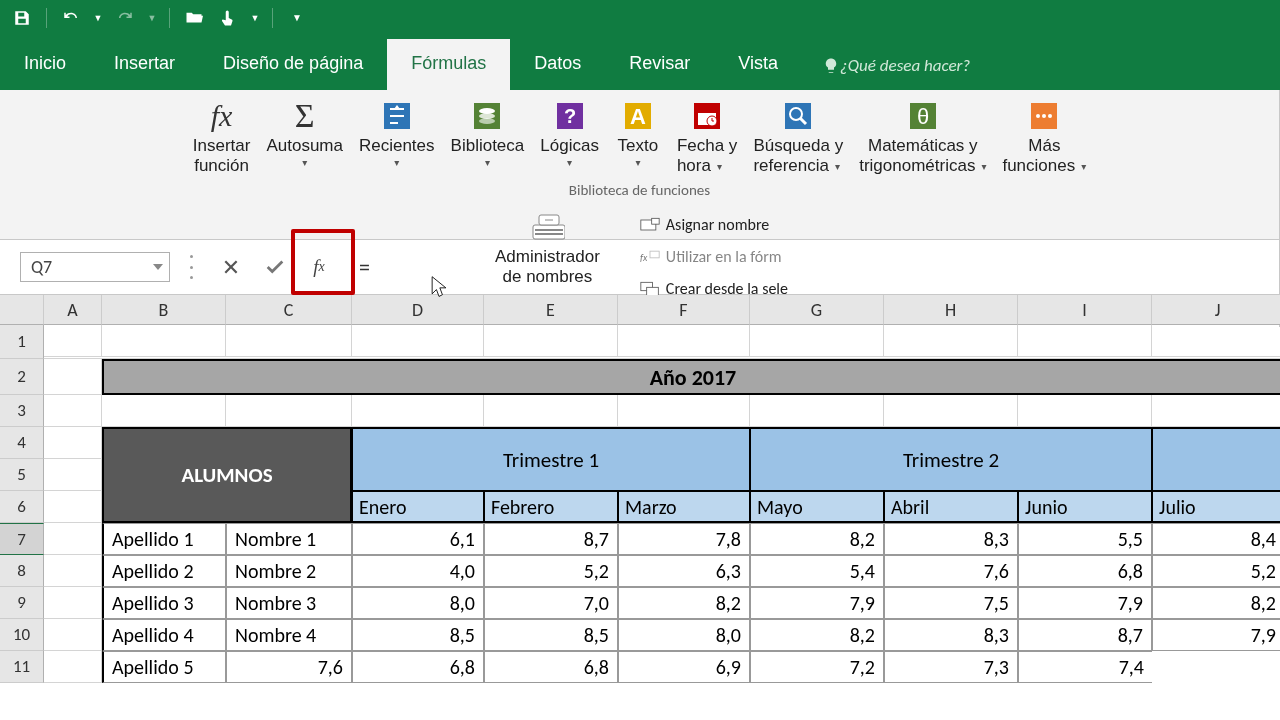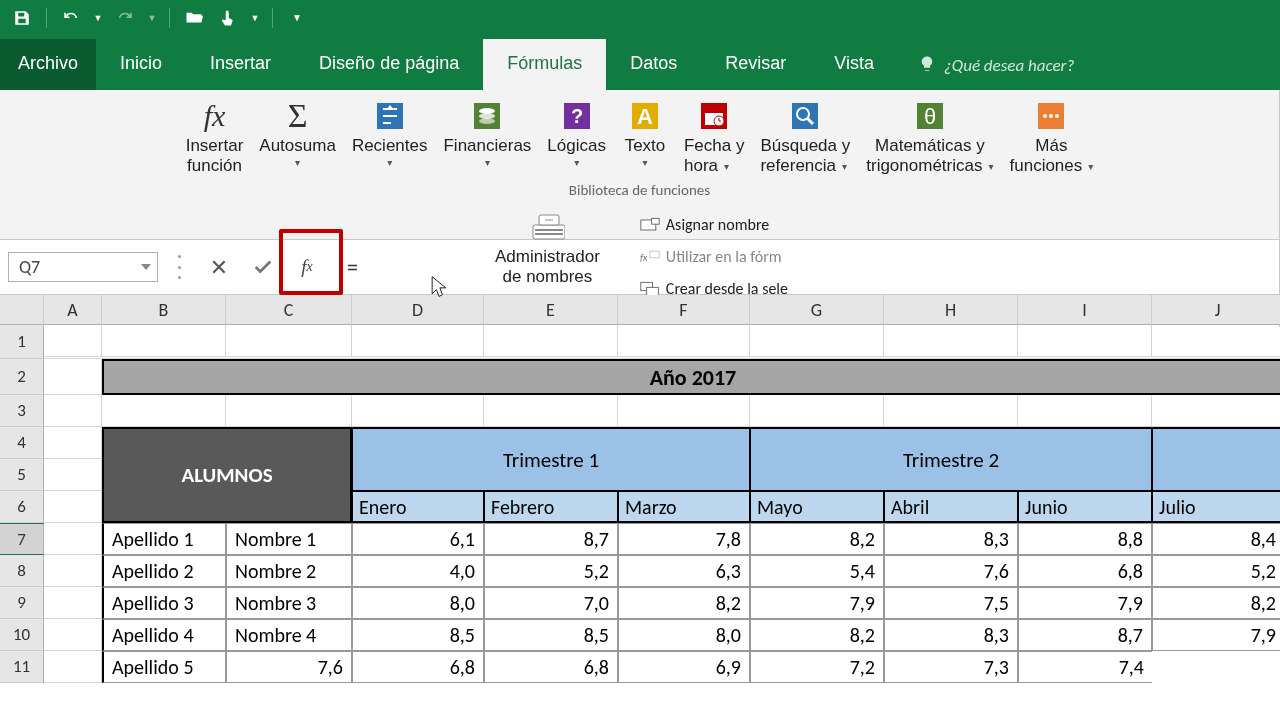--- a/index.html
+++ b/index.html
@@ -10,42 +10,42 @@
   .qat-btn { color: #fff; width: 28px; height: 28px; display: flex; align-items: center; justify-content: center; font-size: 16px; border: none; background: transparent; cursor: pointer; }
   .qat-sep { width: 1px; height: 20px; background: rgba(255,255,255,0.3); margin: 0 4px; }
   .qat-btn svg { fill: #fff; }
   .dim { opacity: 0.5; }
 
   
   .tabrow { background: #107c41; height: 55px; display: flex; align-items: flex-end; padding-left: 0; }
   .tab { color: #fff; padding: 14px 24px 16px; font-size: 18px; cursor: pointer; border: none; background: transparent; position: relative; }
   .tab.file { background: #0a5c30; padding-left: 18px; padding-right: 18px; font-weight: 400; }
   .tab.active { background: #f3f3f3; color: #217346; }
-  .tell-me { display: flex; gap: 8px; color: #d0e8d8; padding: 0 20px 14px; font-size: 17px; font-style: italic; }
+  .tell-me { display: flex; align-items: center; color: #d0e8d8; padding: 0 20px 14px; font-size: 17px; font-style: italic; }
   .bulb { width: 18px; height: 18px; }
 
   
   .ribbon { background: #f3f3f3; height: 150px; border-bottom: 1px solid #c8c8c8; display: flex; flex-direction: column; }
   .ribbon-group { display: flex; flex-direction: column; align-items: center; padding: 4px 8px 2px; border-right: 1px solid #c8c8c8; }
   .ribbon-group-content { display: flex; align-items: flex-start; gap: 8px; flex: 1; }
   .ribbon-group-label { font-size: 15px; color: #666; text-align: center; padding: 4px 0 0; }
   .rb-btn { display: flex; flex-direction: column; align-items: center; justify-content: flex-start; gap: 2px; background: transparent; border: none; cursor: pointer; padding: 4px 4px 0; font-size: 16px; color: #222; min-width: 54px; }
   .rb-btn .ico { width: 36px; height: 36px; display: flex; align-items: center; justify-content: center; }
   .rb-btn .lbl { text-align: center; line-height: 1.2; font-size: 17px; }
   .rb-btn .lbl-row { display: flex; align-items: center; gap: 6px; }
   .caret { font-size: 10px; color: #555; line-height: 1; }
   
   .names-group { display: flex; flex-direction: column; justify-content: flex-start; gap: 4px; padding-left: 8px; padding-top: 6px; font-size: 16px; margin-left: 20px; }
   .names-group div { display: flex; align-items: center; gap: 6px; height: 28px; white-space: nowrap; color: #222; }
   .names-group .d { opacity: 0.55; }
   .names-ico { width: 20px; height: 18px; flex-shrink: 0; }
 
   
   .fbar { height: 55px; display: flex; align-items: center; border-bottom: 1px solid #c8c8c8; background: #fff; }
-  .namebox { border: 1px solid #b0b0b0; height: 30px; width: 150px; margin-left: 8px; display: flex; align-items: center; justify-content: space-between; padding: 0 6px 0 10px; font-size: 18px; color: #444; }
+  .namebox { border: 1px solid #b0b0b0; height: 30px; width: 150px; margin-left: 20px; display: flex; align-items: center; justify-content: space-between; padding: 0 6px 0 10px; font-size: 18px; color: #444; }
   .namebox .dd { width: 10px; height: 6px; border-left: 5px solid transparent; border-right: 5px solid transparent; border-top: 6px solid #888; }
   .fbar-sep { width: 3px; height: 24px; display:flex; flex-direction:column; justify-content:space-between; margin:0 16px 0 20px; }
   .fbar-sep span{ width:3px;height:3px;background:#999;border-radius:50%;}
   .fbar-btn { width: 44px; height: 40px; display: flex; align-items: center; justify-content: center; font-size: 20px; color: #666; cursor:pointer; }
   .fbar-btn.cx { color:#555; font-size:22px;}
   .fbar-btn.ck svg { fill:#777;}
   .fxwrap { position:relative; }
   .fx-highlight { position:absolute; border:4px solid #c00000; left:-6px; top:-18px; width:64px; height:66px; pointer-events:none; border-radius:2px;}
   .fx-btn { font-style: italic; font-family: "Cambria Math", serif; font-size: 19px; color: #444; }
   .formula-input { flex:1; height: 40px; padding-left: 18px; font-size: 22px; display:flex; align-items:center; color:#333; }
@@ -107,21 +107,20 @@
       <svg viewBox="0 0 24 24" width="18" height="18">
         <path d="M11 2c1 0 2 1 2 2v8l4 2c1 0 1 1 1 2l-2 6H8l-4-6c0-1 0-2 1-2l4 1V4c0-1 1-2 2-2z"></path>
       </svg>
     </button>
   <button class="qat-btn" style="width:14px;font-size:9px;">▼</button>
   <span class="qat-sep"></span>
   <button class="qat-btn" style="font-size:10px;">▼</button>
 </div>
 
 <div class="tabrow">
-  <button class="tab file">Archivo</button>
   <button class="tab">Inicio</button>
   <button class="tab">Insertar</button>
   <button class="tab">Diseño de página</button>
   <button class="tab active">Fórmulas</button>
   <button class="tab">Datos</button>
   <button class="tab">Revisar</button>
   <button class="tab">Vista</button>
   <div class="tell-me">
     <svg class="bulb" viewBox="0 0 24 24">
         <path fill="#d0e8d8" d="M9 21h6v-1H9v1zm3-19C8 2 5 5 5 9c0 2 1 4 3 5v3h8v-3c2-1 3-3 3-5 0-4-3-7-7-7z"></path>
@@ -155,21 +154,21 @@
       </button>
       <button class="rb-btn">
         <span class="ico">
             <svg width="34" height="34">
               <rect x="4" y="4" width="26" height="26" fill="#548235"></rect>
               <ellipse cx="17" cy="12" rx="8" ry="3" fill="#fff"></ellipse>
               <ellipse cx="17" cy="17" rx="8" ry="3" fill="#fff" opacity="0.8"></ellipse>
               <ellipse cx="17" cy="22" rx="8" ry="3" fill="#fff" opacity="0.6"></ellipse>
             </svg>
           </span>
-        <span class="lbl">Financieras</span>
+        <span class="lbl">Biblioteca</span>
           <span class="caret">▾</span>
       </button>
       <button class="rb-btn">
         <span class="ico">
             <svg width="34" height="34">
               <rect x="4" y="4" width="26" height="26" fill="#7030a0"></rect>
               <text x="17" y="24" text-anchor="middle" fill="#fff" font-size="20" font-weight="bold">?</text>
             </svg>
           </span>
         <span class="lbl">Lógicas</span>
@@ -386,21 +385,21 @@
     <div style="display: grid; grid-template-columns: 44px 58px 124px 126px 132px 134px 132px 134px 134px 134px 132px;">
       <div class="rowhdr sel">7</div>
       <div class="cell"></div>
       <div class="datacell lbd">Apellido 1</div>
       <div class="datacell">Nombre 1</div>
       <div class="datacell num">6,1</div>
       <div class="datacell num">8,7</div>
       <div class="datacell num">7,8</div>
       <div class="datacell num">8,2</div>
       <div class="datacell num">8,3</div>
-      <div class="datacell num">8,8</div>
+      <div class="datacell num">5,5</div>
       <div class="datacell num" style="border-right: 0px;">8,4</div>
     </div>
     <div style="display: grid; grid-template-columns: 44px 58px 124px 126px 132px 134px 132px 134px 134px 134px 132px;">
       <div class="rowhdr">8</div>
       <div class="cell"></div>
       <div class="datacell lbd">Apellido 2</div>
       <div class="datacell">Nombre 2</div>
       <div class="datacell num">4,0</div>
       <div class="datacell num">5,2</div>
       <div class="datacell num">6,3</div>

